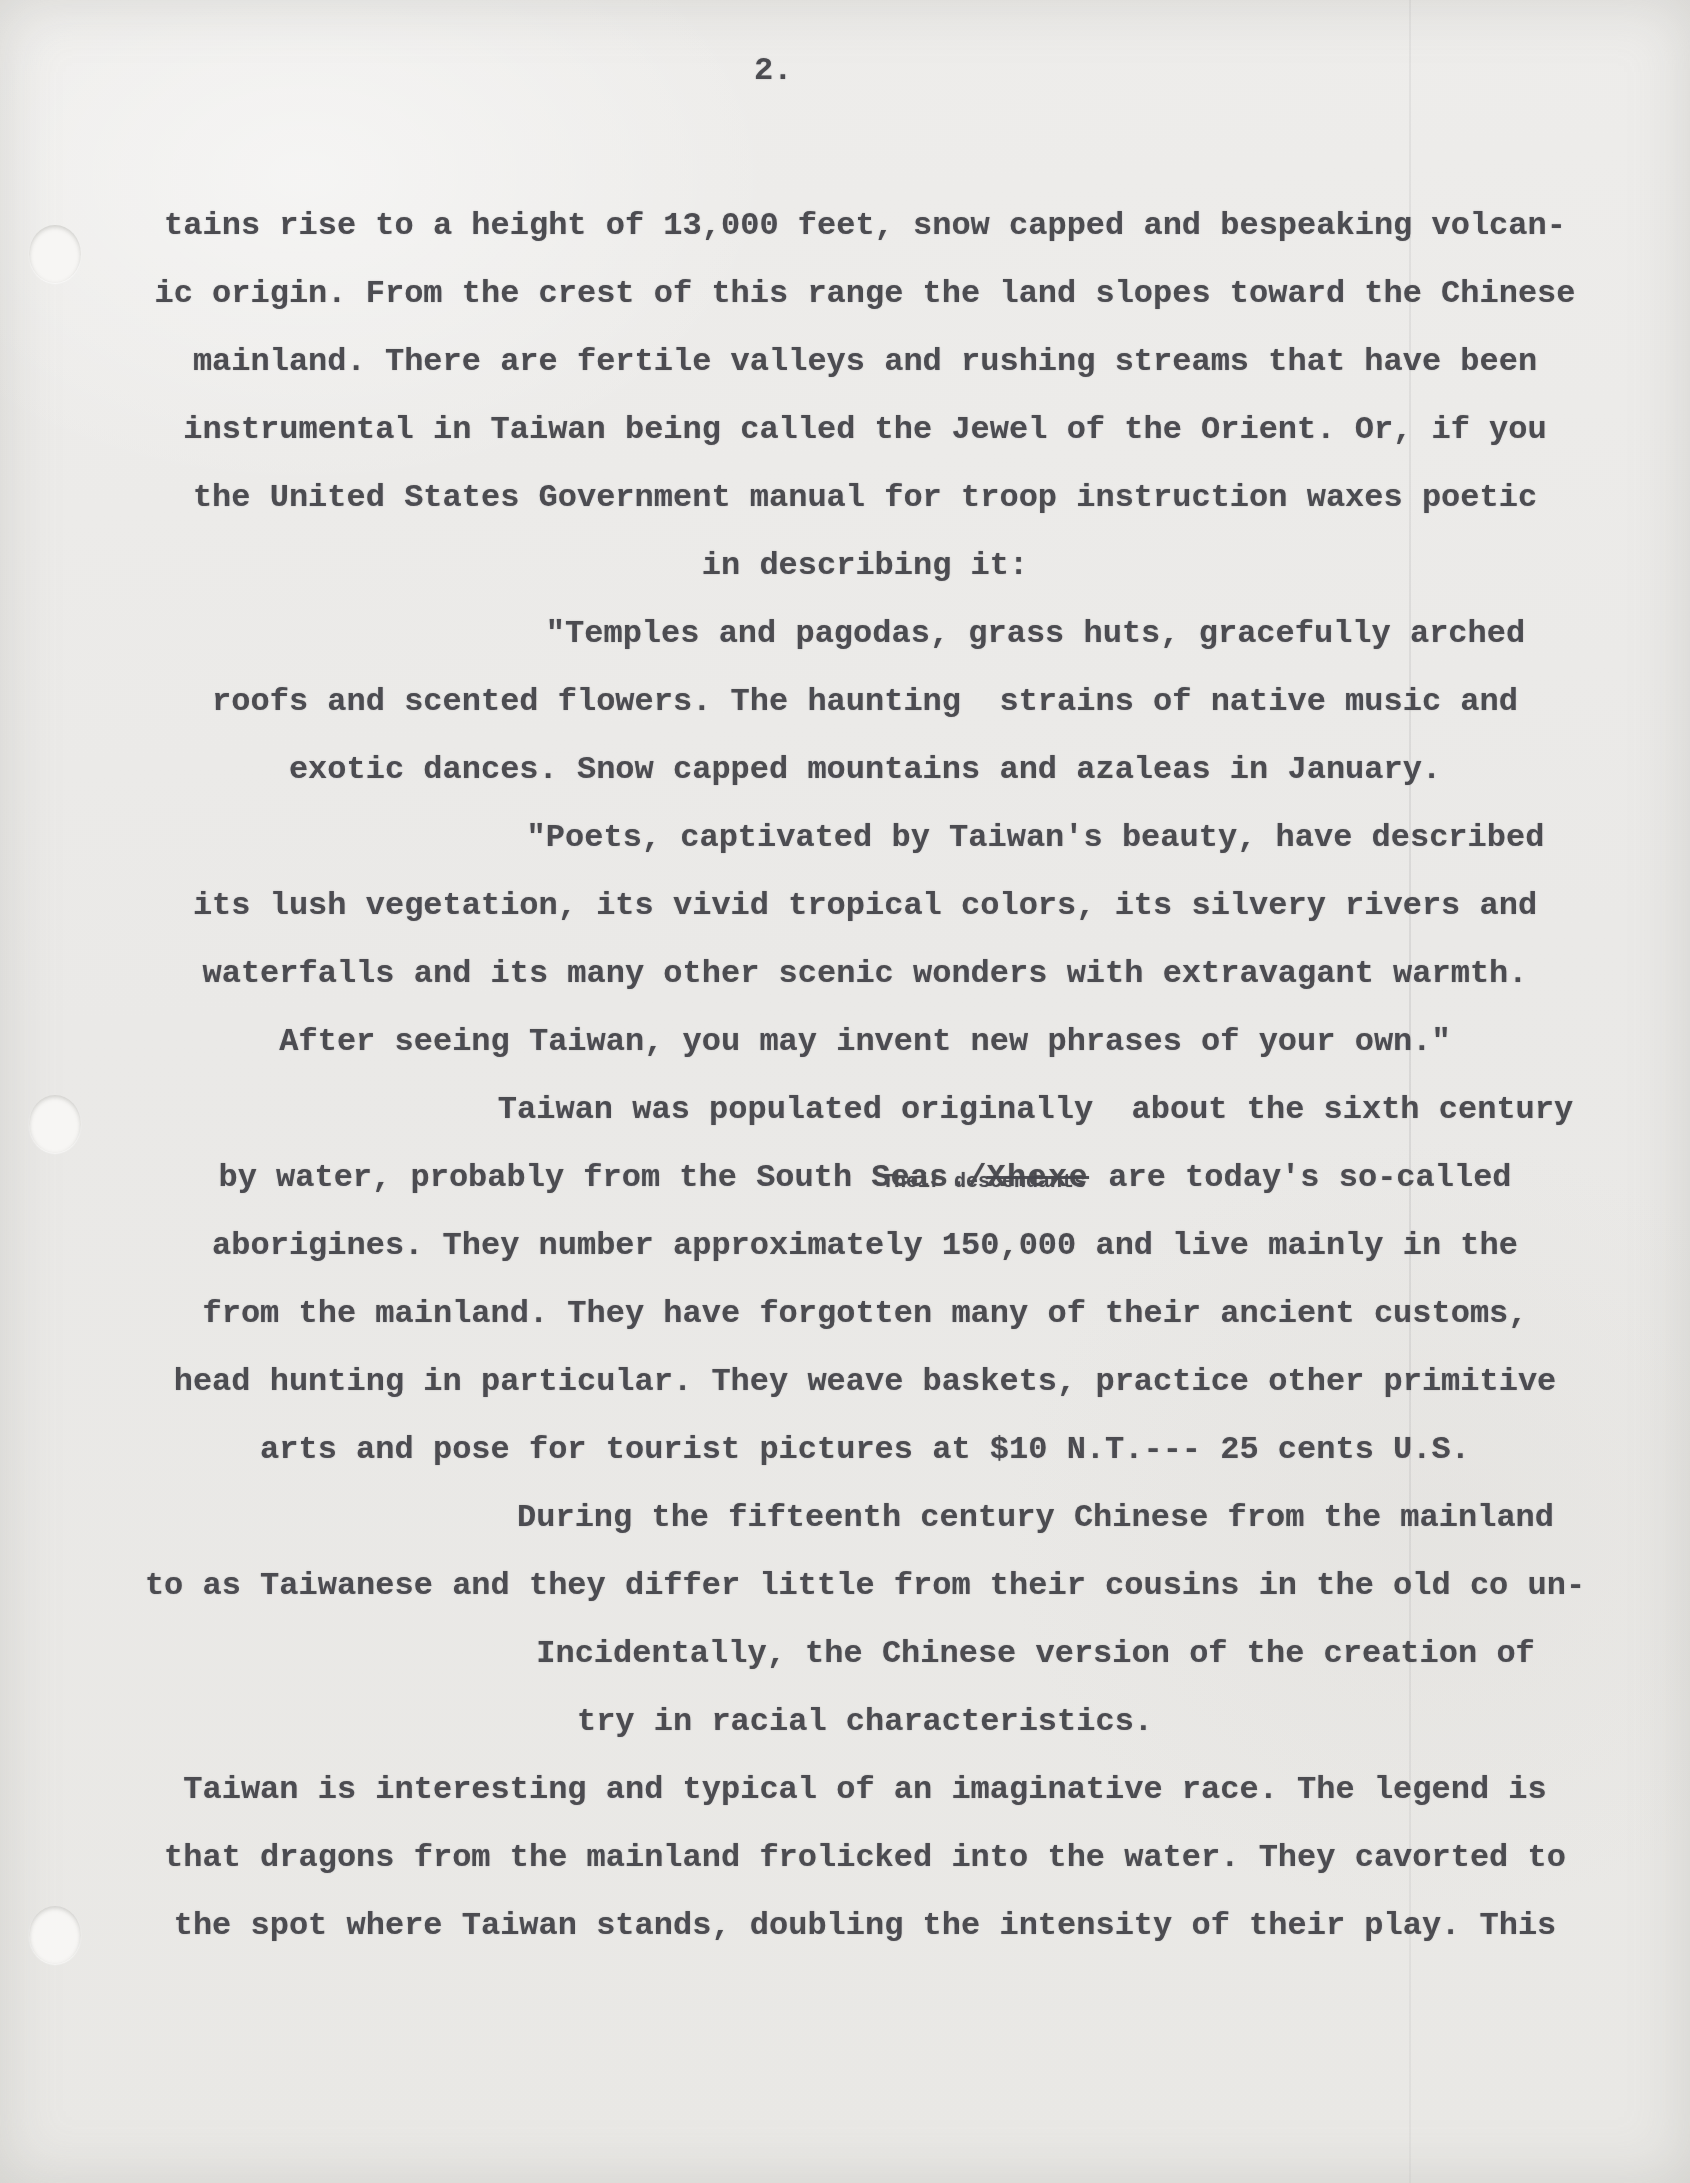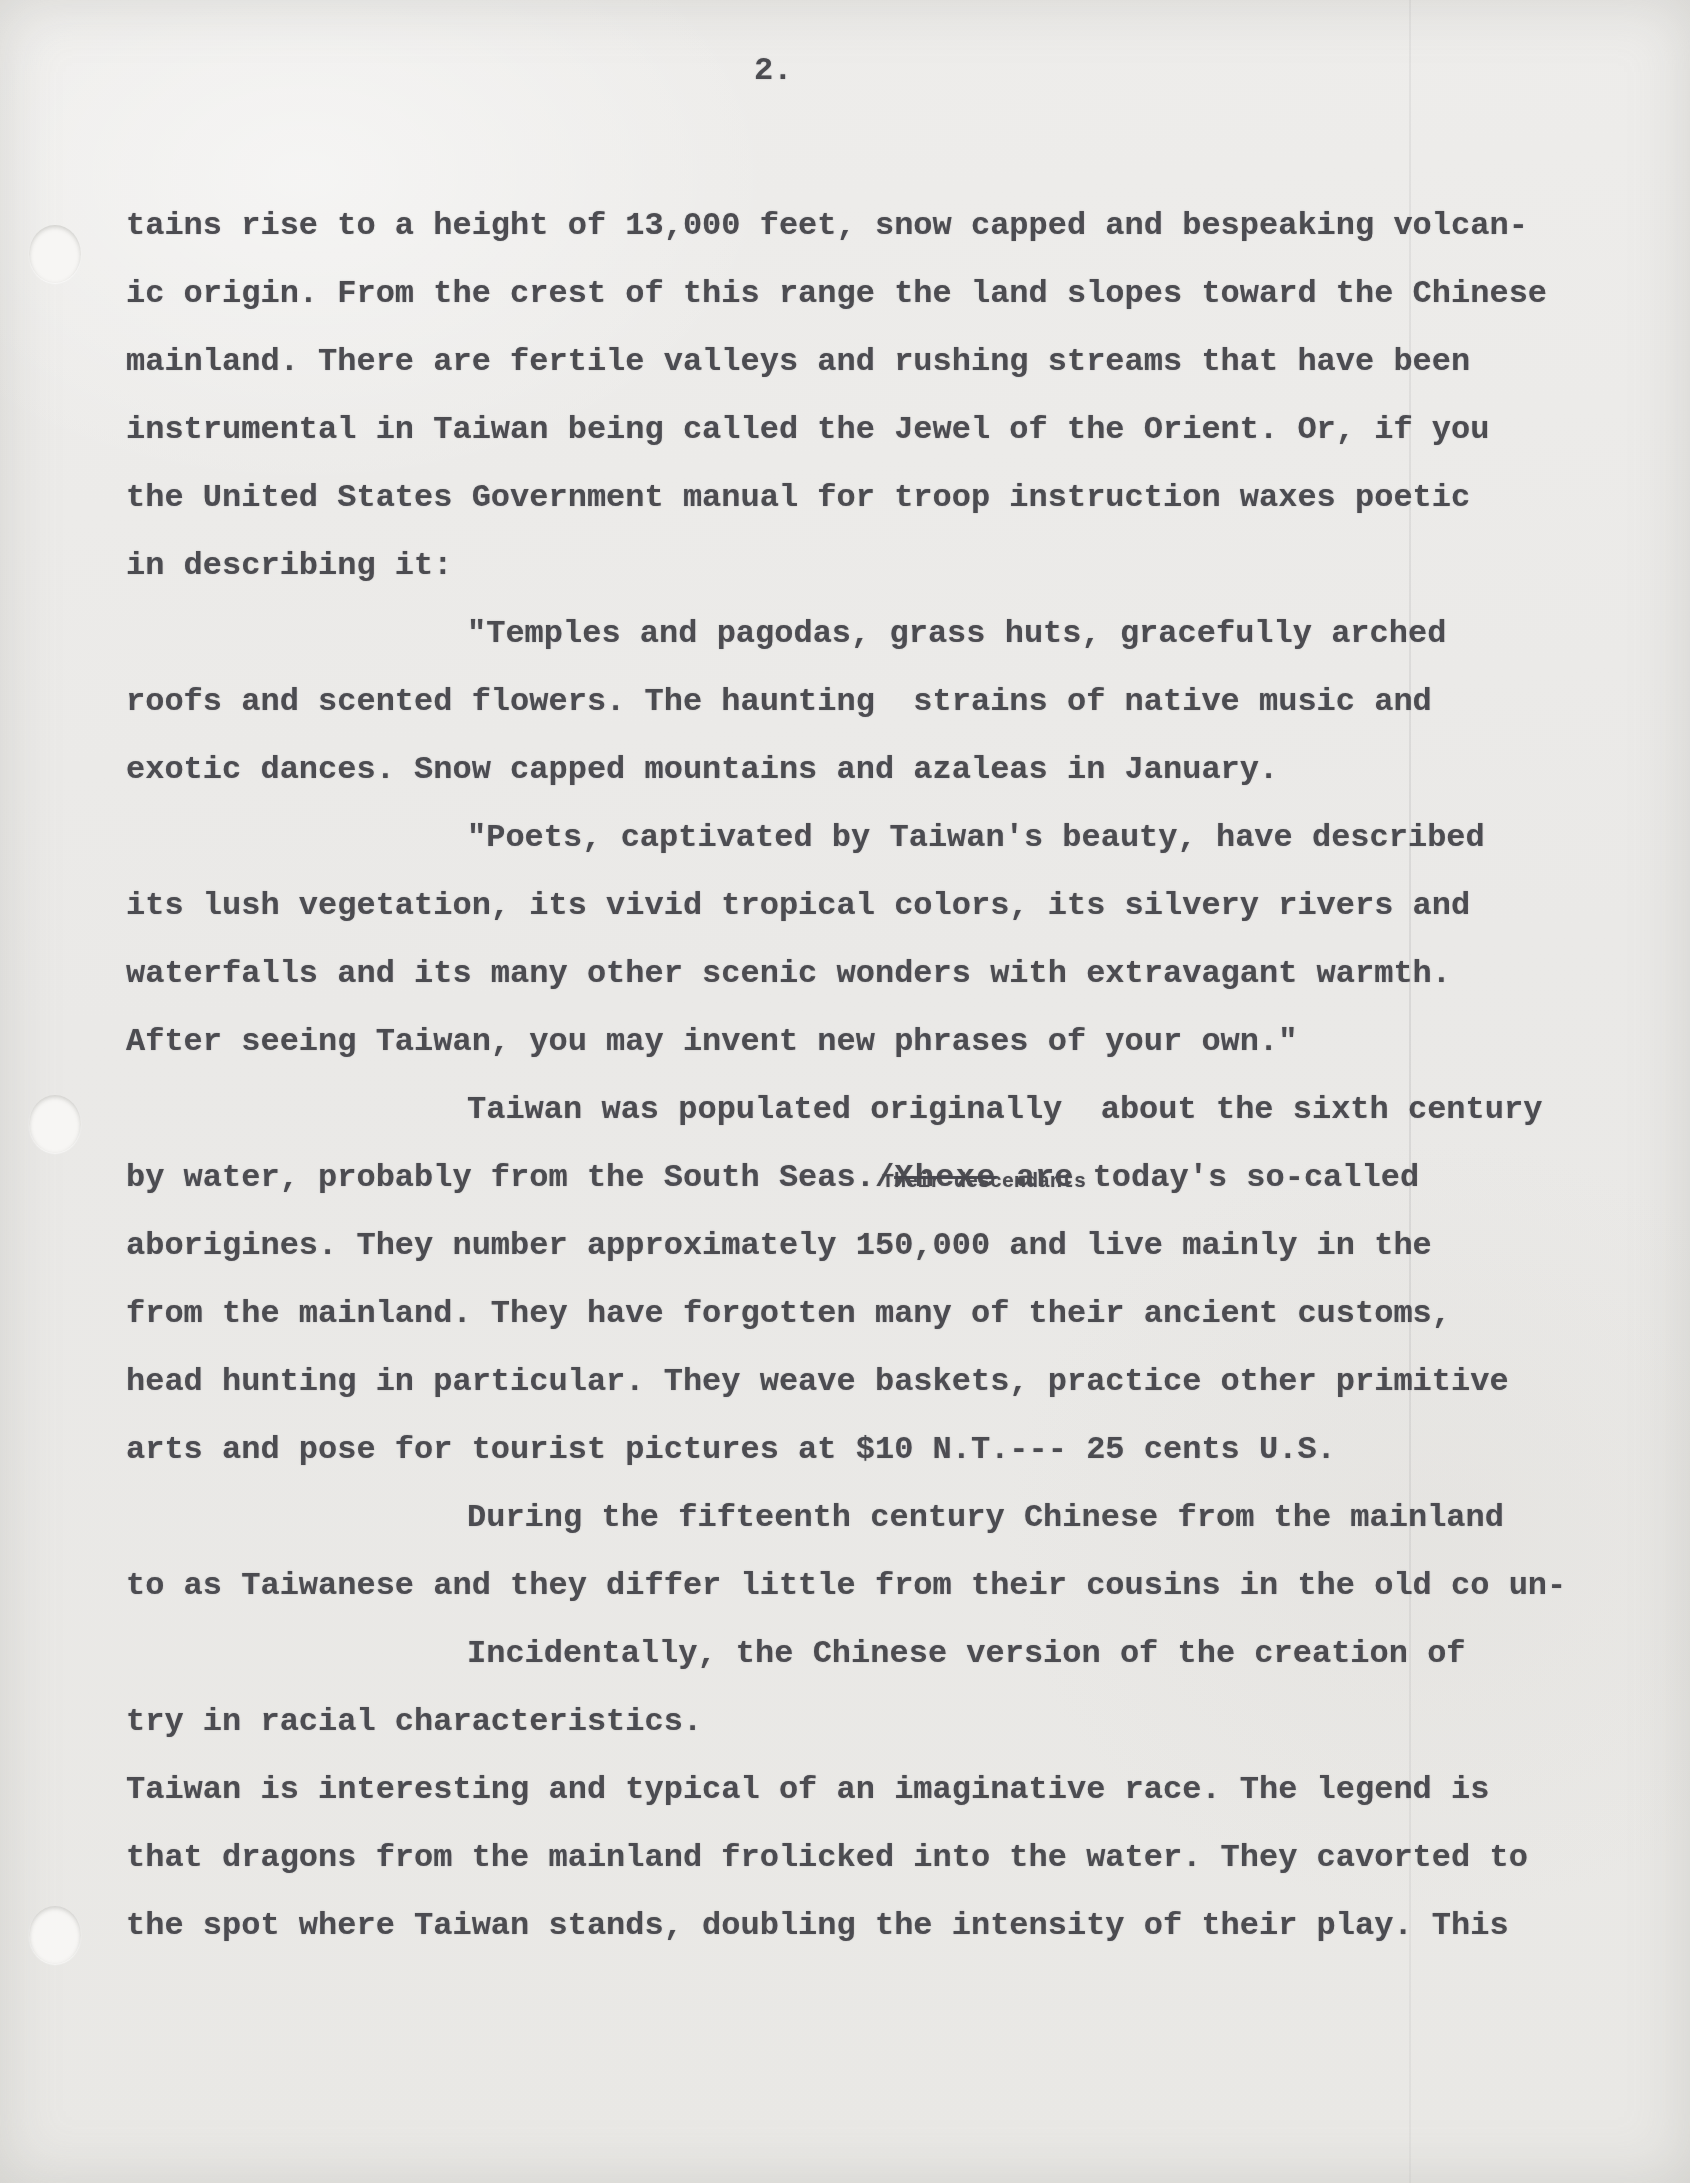--- a/index.html
+++ b/index.html
@@ -28,21 +28,21 @@
   .hole-2{top:1095px;}
   .hole-3{top:1906px;}
   .page-number{
     position:absolute;left:754px;top:54px;
     font-weight:bold;font-size:32px;line-height:34px;
     color:#4c4c51;
     text-shadow:0 0 1.3px rgba(76,76,82,0.45);
     white-space:pre;
   }
   .text-block{
-    position:absolute;left:126px;top:192px;width:1478px;
+    position:absolute;left:126px;top:192px;width:1478px;text-align:center;
   }
   .line{
     font-weight:bold;font-size:32px;line-height:68px;
     color:#4c4c51;
     text-shadow:0 0 1.3px rgba(76,76,82,0.45);
     white-space:pre;
     height:68px;
   }
   .indent{padding-left:341px;}
   .struck{

